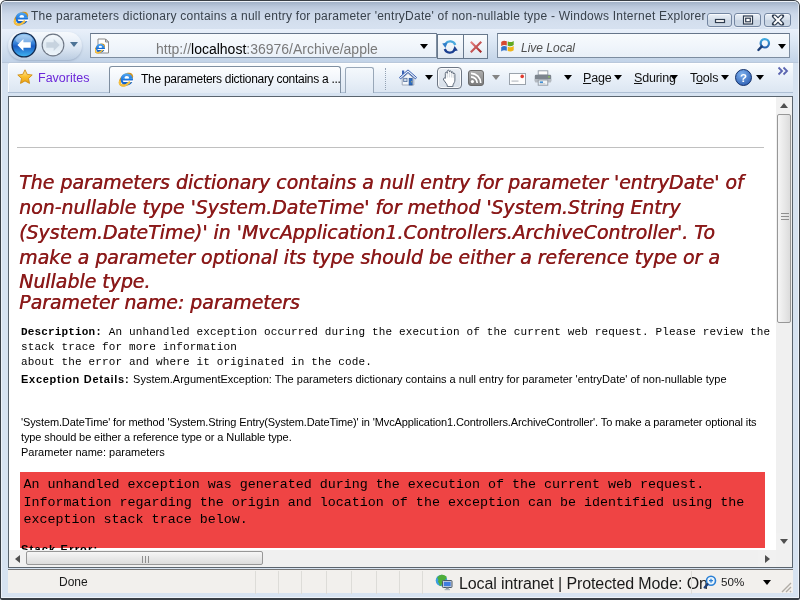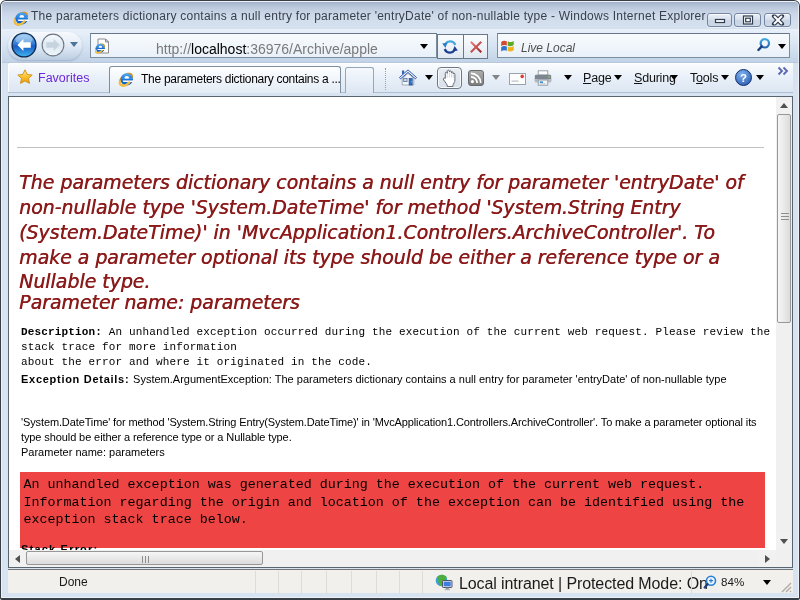--- a/index.html
+++ b/index.html
@@ -462,20 +462,20 @@
       <rect x="10.8" y="13.6" width="3" height="1.4" fill="#8a94a0"></rect>
       <rect x="9.6" y="15" width="5.4" height="1.2" fill="#aab2bc"></rect>
     </svg>
     <div class="abs status-zone" style="left:451px;top:5px;">Local intranet | Protected Mode: On</div>
     <div class="abs status-sep" style="left:683px;top:1px;"></div>
     <svg class="abs" style="left:694px;top:4px;width:16px;height:16px;" viewBox="0 0 16 16">
       <circle cx="9" cy="6.7" r="4.5" fill="#eaf4fb" stroke="#2a7fd4" stroke-width="1.6"></circle>
       <path d="M7 6.7 L11 6.7 M9 4.7 L9 8.7" stroke="#2a7fd4" stroke-width="1.2"></path>
       <path d="M5.6 10.2 L2.6 13.4" stroke="#1d3f77" stroke-width="2.2" stroke-linecap="round"></path>
     </svg>
-    <div class="abs status-zoom" style="left:713px;top:5px;">84%</div>
+    <div class="abs status-zoom" style="left:713px;top:5px;">50%</div>
     <div class="abs tri" style="left:755px;top:10px;"></div>
     <svg class="abs" style="left:772px;top:11px;width:13px;height:13px;" viewBox="0 0 13 13">
       <path d="M11 2 L2 11 M11 6 L6 11 M11 10 L10 11" stroke="#b0aca5" stroke-width="1.4"></path>
     </svg>
   </div>
 
 </div>
 
 </body></html>

